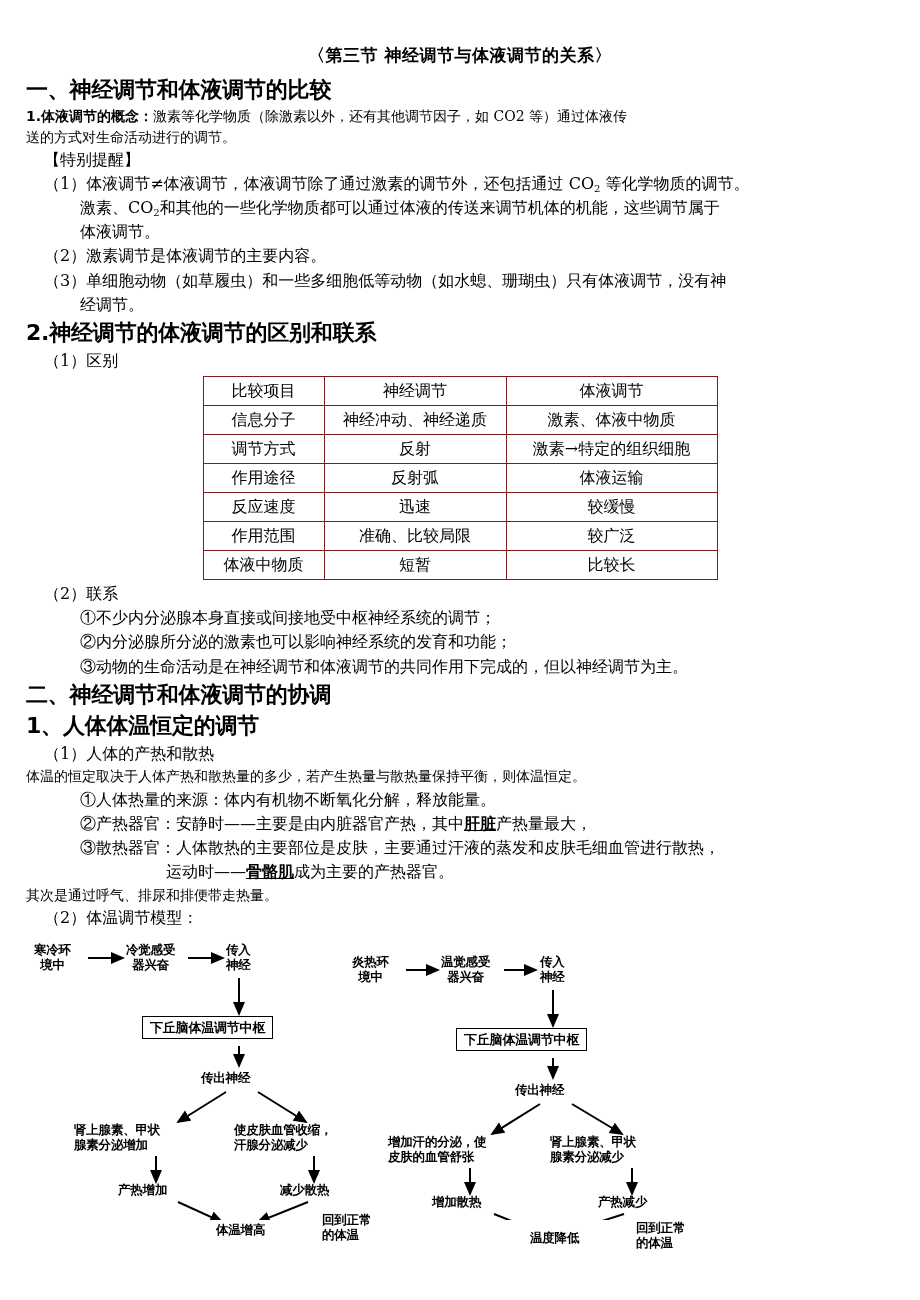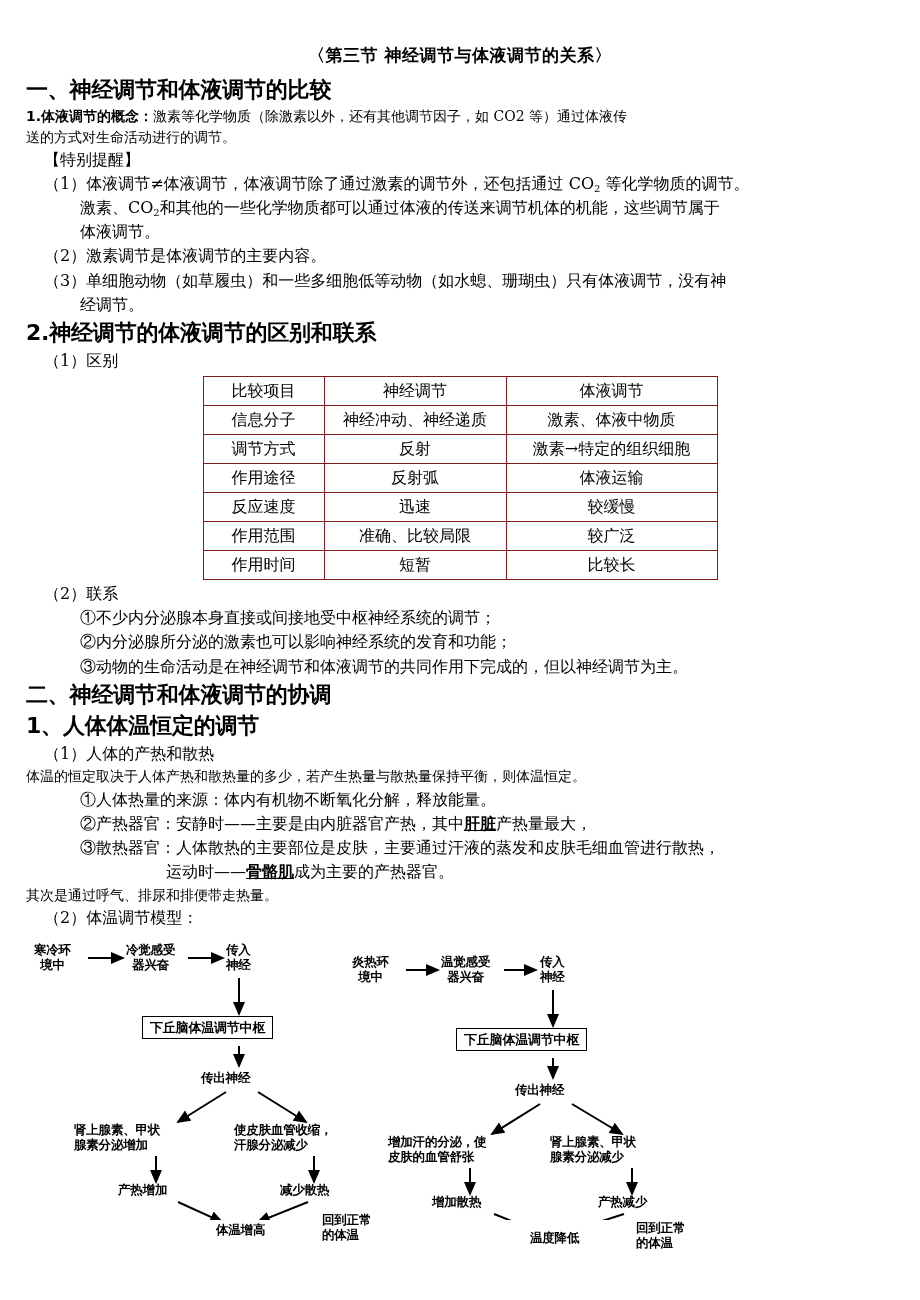--- a/index.html
+++ b/index.html
@@ -214,21 +214,21 @@
             <td>反应速度</td>
             <td>迅速</td>
             <td>较缓慢</td>
           </tr>
           <tr>
             <td>作用范围</td>
             <td>准确、比较局限</td>
             <td>较广泛</td>
           </tr>
           <tr>
-            <td>作用时间</td>
+            <td>体液中物质</td>
             <td>短暂</td>
             <td>比较长</td>
           </tr>
         </tbody>
       </table>
     </div>
 
     <div class="bullet">（2）联系</div>
     <div class="bullet-cont">①不少内分泌腺本身直接或间接地受中枢神经系统的调节；</div>
     <div class="bullet-cont">②内分泌腺所分泌的激素也可以影响神经系统的发育和功能；</div>

